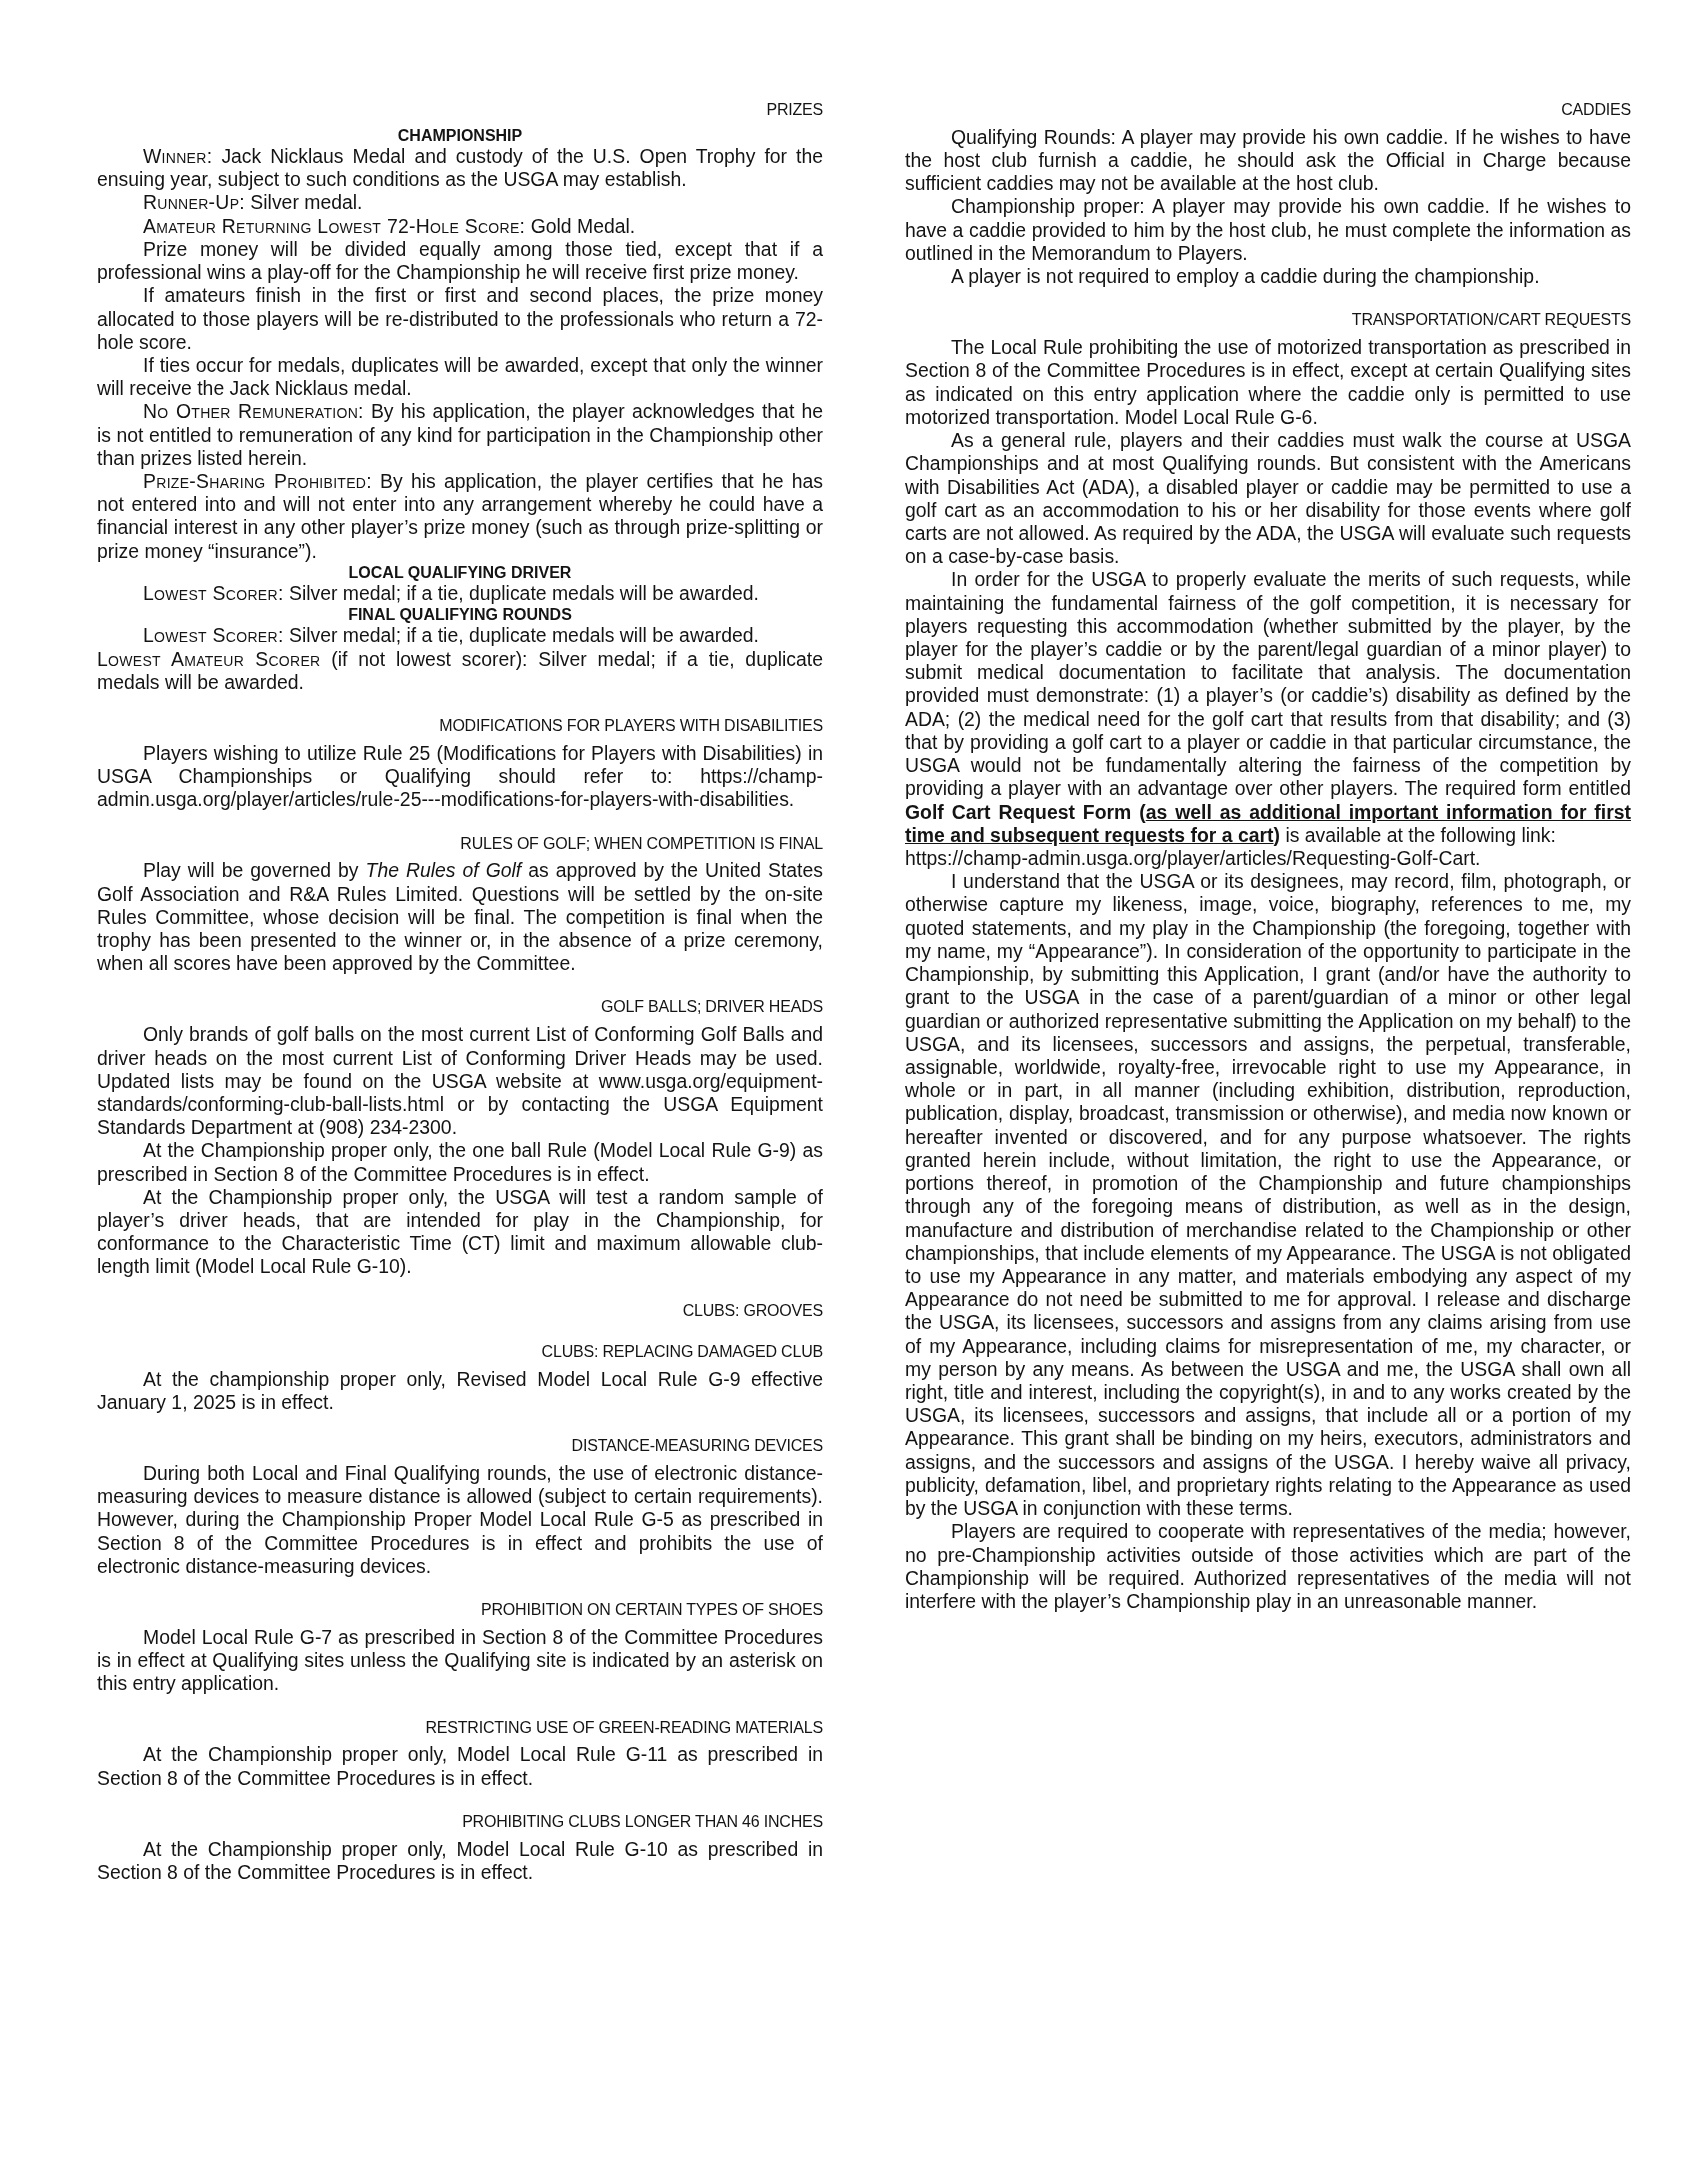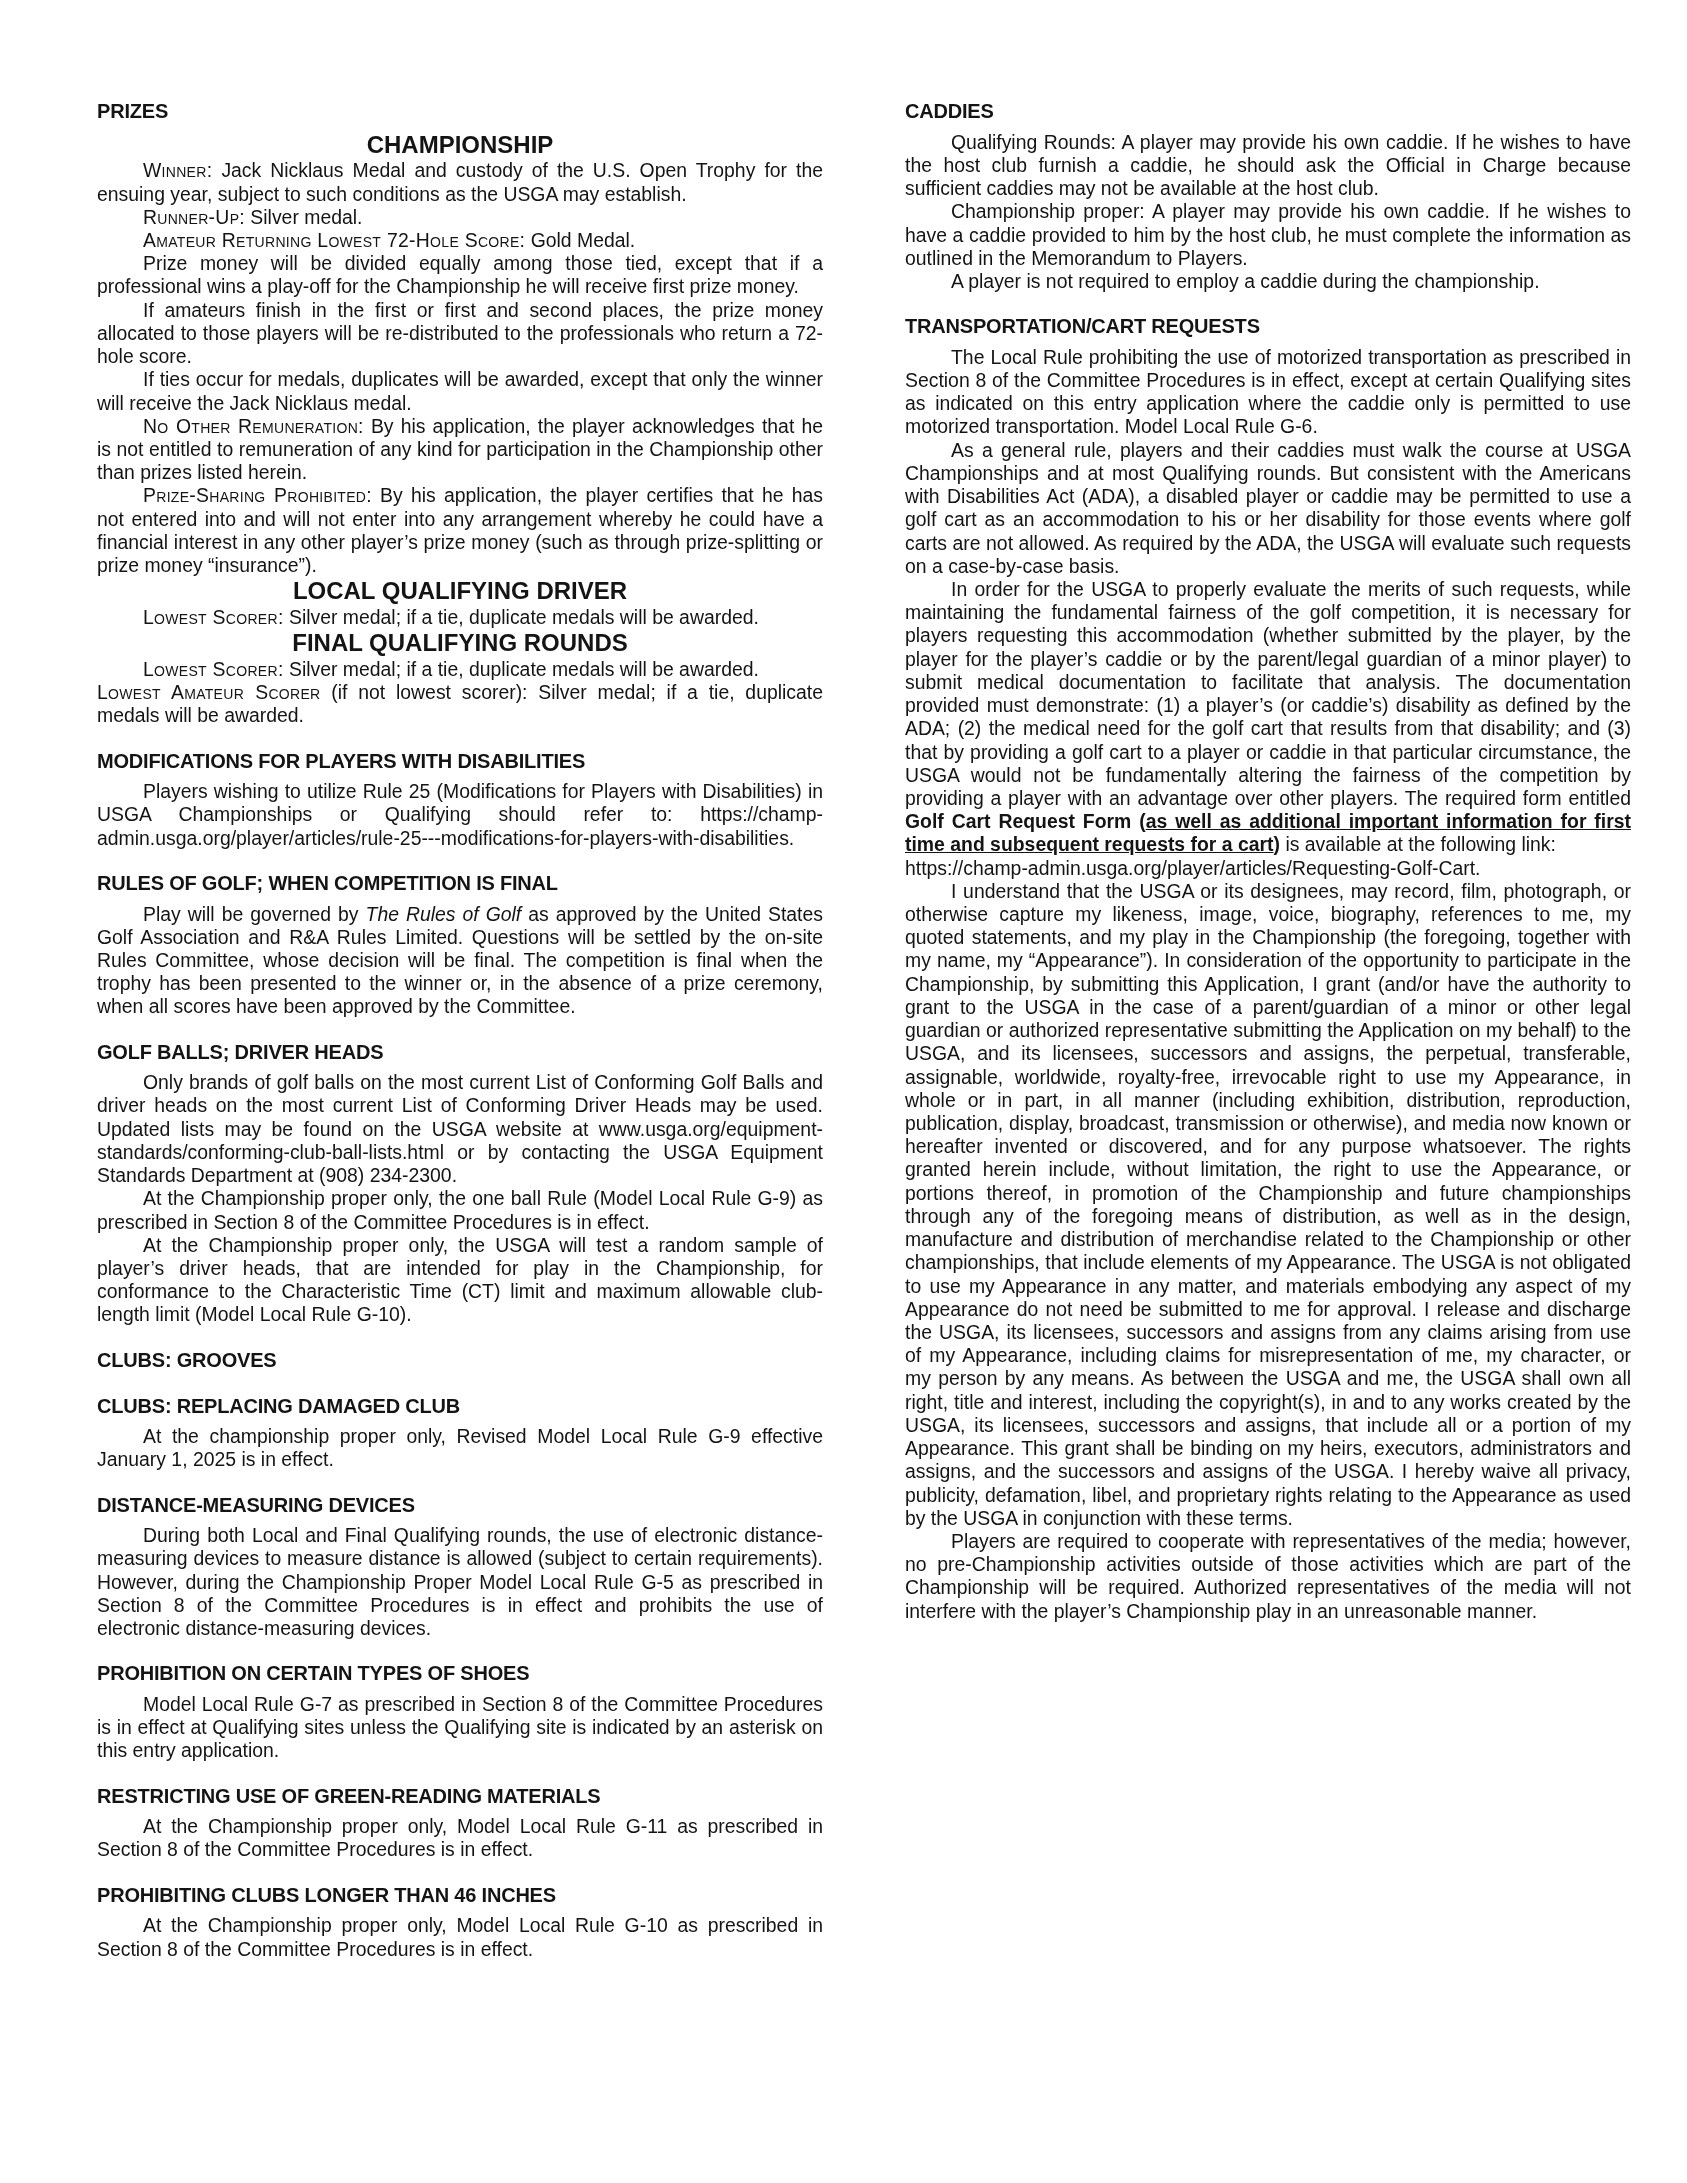--- a/index.html
+++ b/index.html
@@ -23,30 +23,30 @@
     font-size: 19.4px;
     line-height: 1.197;
     text-align: justify;
     overflow-wrap: break-word;
     word-break: break-word;
   }
   .col-left  { left: 97px; }
   .col-right { left: 869px; margin-left: 36px; }
 
   .h {
-    font-weight: bold;
-    font-size: 20px;
+    font-weight: normal;
+    font-size: 16px;
     letter-spacing: -0.2px;
-    text-align: left;
+    text-align: right;
     margin: 22px 0 6.7px 0;
   }
   .col > .h:first-child { margin-top: 0; }
   .sub {
     font-weight: bold;
-    font-size: 24px;
+    font-size: 16px;
     text-align: center;
     margin: 0;
   }
   .p  { margin: 0; text-indent: 46px; }
   .pn { margin: 0; text-indent: 0; }
 
   .sc { font-variant: small-caps; letter-spacing: 0.3px; }
   .i  { font-style: italic; }
   .b  { font-weight: bold; }
   .bu { font-weight: bold; text-decoration: underline; }

